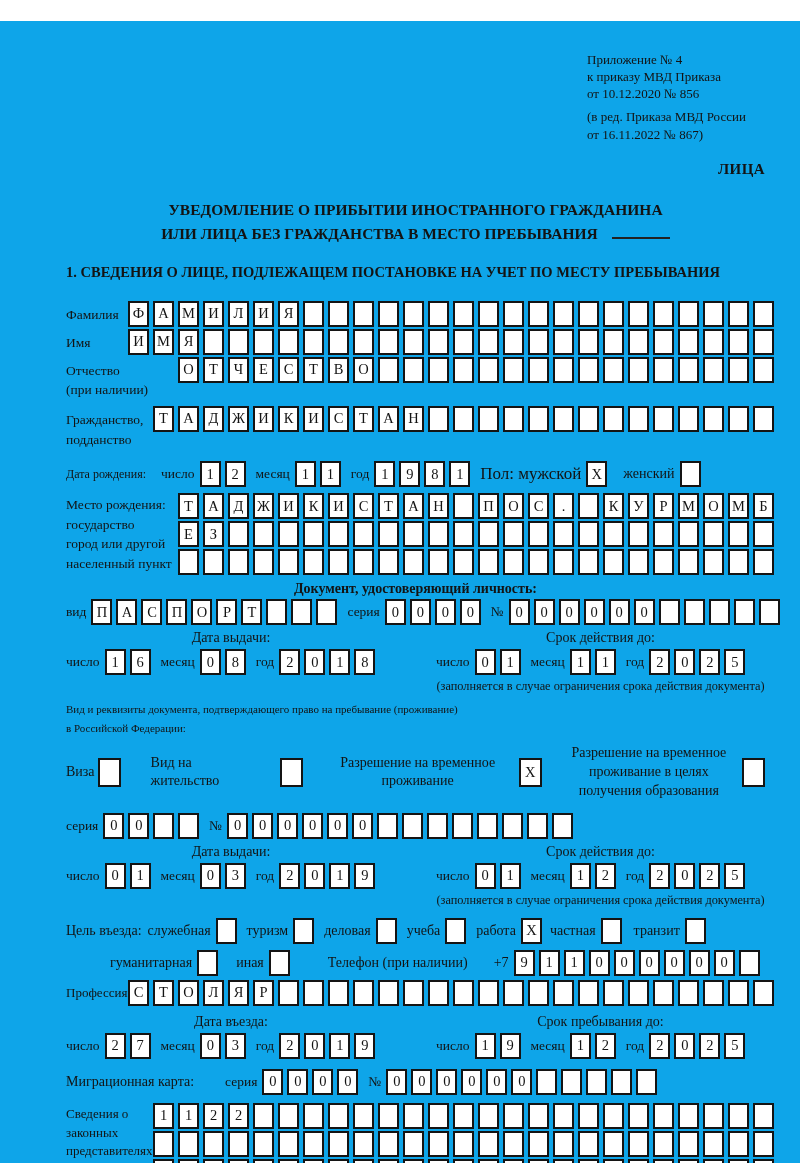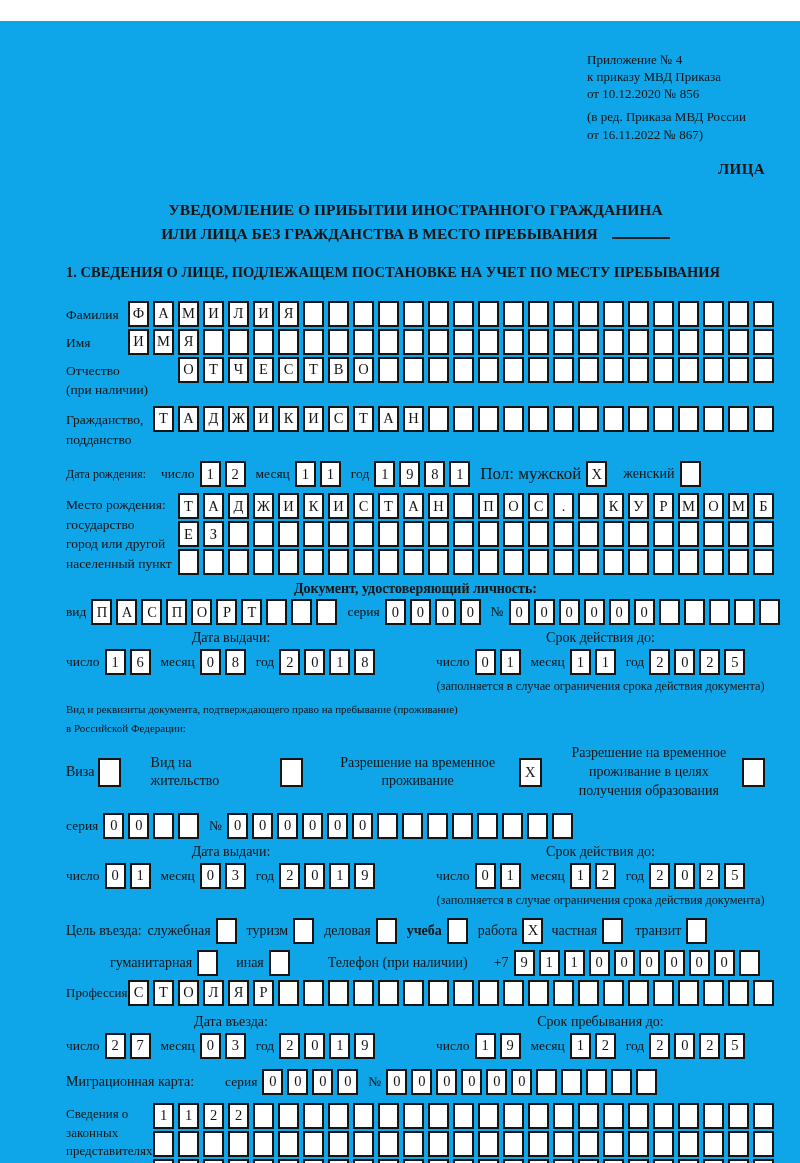--- a/index.html
+++ b/index.html
@@ -513,21 +513,21 @@
         <span class="cell"></span>
       </span>
     <span class="olabel" style="margin-left:10px;">туризм</span>
     <span class="cells">
         <span class="cell"></span>
       </span>
     <span class="olabel" style="margin-left:10px;">деловая</span>
     <span class="cells">
         <span class="cell"></span>
       </span>
-    <span class="olabel" style="margin-left:10px;font-weight:bold;">учеба</span>
+    <span class="olabel" style="margin-left:10px;">учеба</span>
     <span class="cells">
         <span class="cell"></span>
       </span>
     <span class="olabel" style="margin-left:10px;">работа</span>
     <span class="cells">
         <span class="cell">X</span>
       </span>
     <span class="olabel" style="margin-left:8px;">частная</span>
     <span class="cells">
         <span class="cell"></span>

